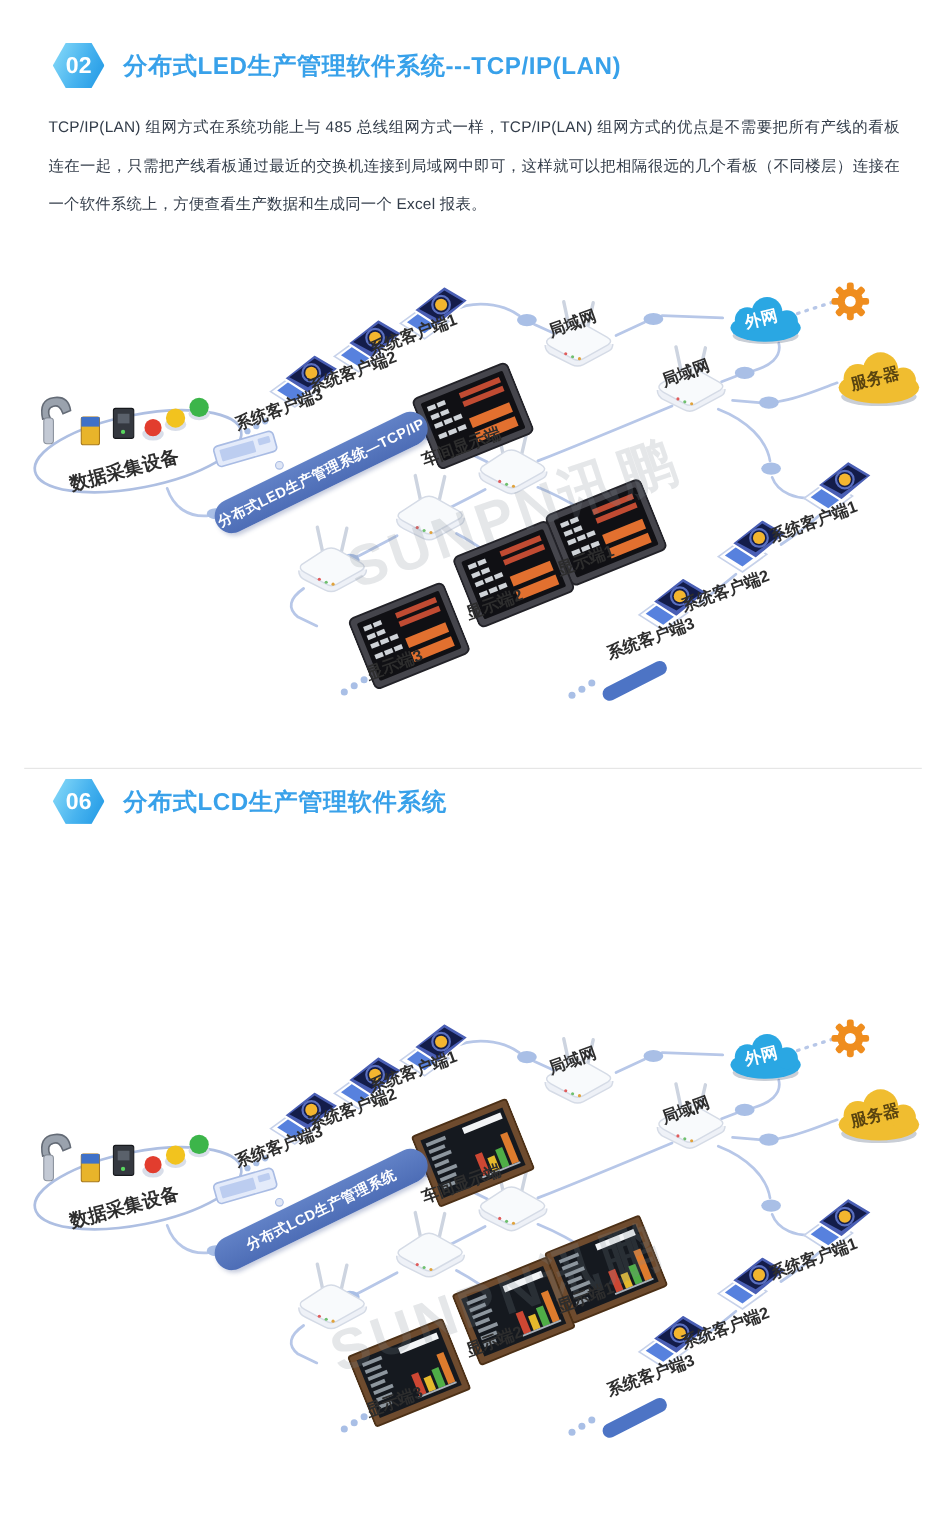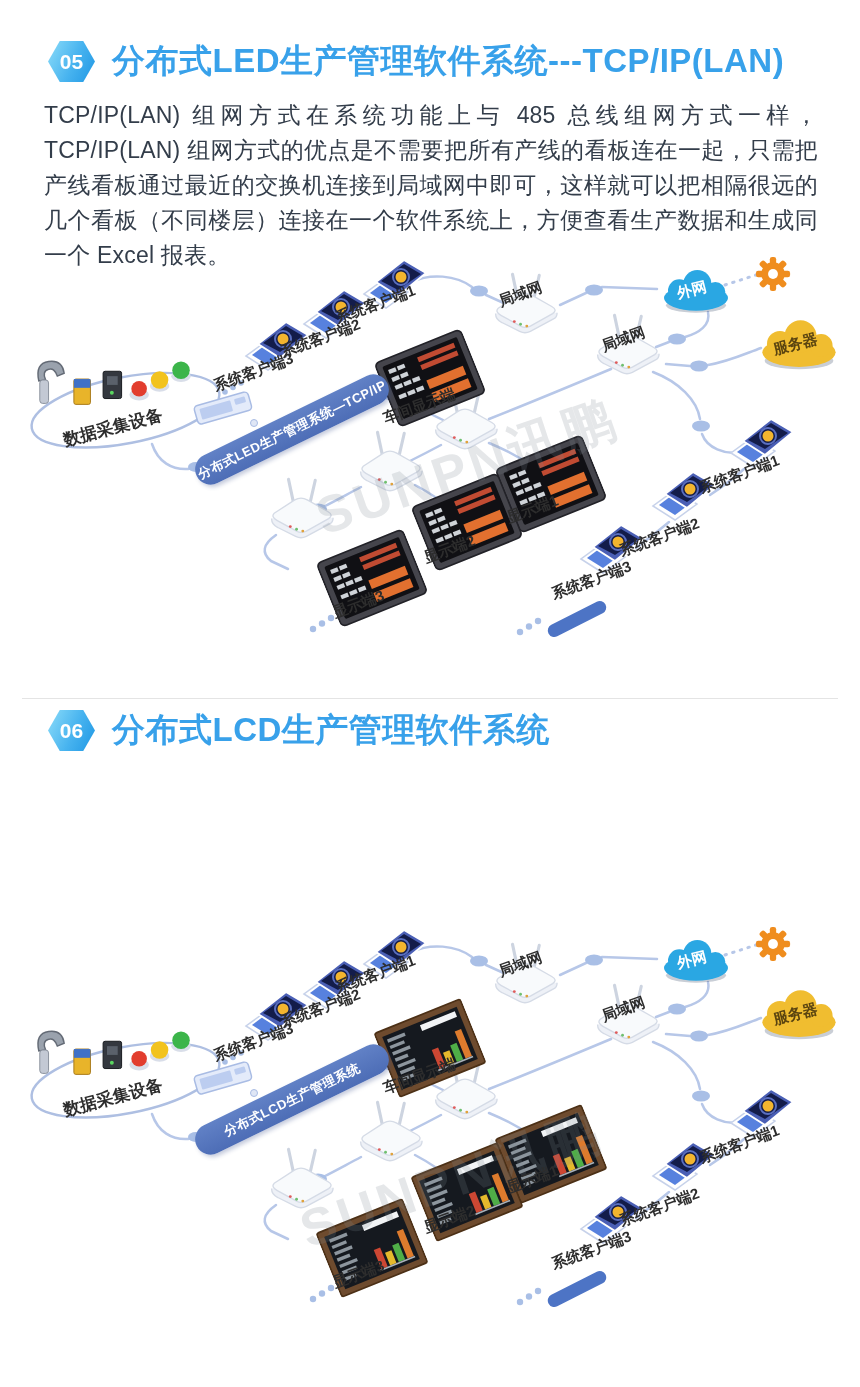--- a/index.html
+++ b/index.html
@@ -3,22 +3,22 @@
 <meta charset="utf-8">
 <style>
   html,body{margin:0;padding:0;background:#ffffff;}
   .page{position:relative;width:860px;height:1387px;background:#ffffff;overflow:hidden;
         font-family:"Liberation Sans","DejaVu Sans",sans-serif;}
   .sec-header{position:absolute;left:48px;display:flex;align-items:center;gap:17px;}
   .badge{width:47px;height:41px;flex:0 0 auto;
          clip-path:polygon(0 50%,25% 0,75% 0,100% 50%,75% 100%,25% 100%);
          background:linear-gradient(115deg,#8bdcf9 0%,#47b3ef 55%,#1f97e4 100%);
          color:#fff;font-size:21px;font-weight:bold;display:flex;align-items:center;justify-content:center;}
-  .sec-title{font-size:33px;font-weight:600;color:#38a1ea;letter-spacing:0.5px;white-space:nowrap;}
-  .para{position:absolute;left:44px;width:774px;font-size:23px;line-height:35px;
+  .sec-title{font-size:22px;font-weight:600;color:#38a1ea;letter-spacing:0.5px;white-space:nowrap;}
+  .para{position:absolute;left:44px;width:774px;font-size:14px;line-height:35px;
         color:#333d4a;text-align:justify;letter-spacing:0.2px;}
   .divider{position:absolute;left:22px;width:816px;height:1px;background:#e4e4e4;}
   .diagram{position:absolute;left:20px;width:820px;height:420px;}
   .diagram svg.art{position:absolute;left:0;top:0;width:820px;height:420px;}
   .iso-label{position:absolute;font-size:15px;font-weight:bold;color:#2d2d2d;
              white-space:nowrap;transform:rotate(-20deg);transform-origin:center;}
   .pill{position:absolute;width:212px;height:31px;border-radius:17px;
         background:linear-gradient(180deg,#6181c6,#4d6db6);
         color:#fff;font-size:13px;font-weight:bold;letter-spacing:0.5px;
         display:flex;align-items:center;justify-content:center;
@@ -202,21 +202,21 @@
           <circle class="dot" cx="509" cy="378.5" r="3.2"></circle>
           <circle class="dot" cx="518" cy="373" r="3.2"></circle>
       </g>
     </symbol>
   </defs>
 </svg>
 
 <div class="page">
 
   <div class="sec-header" style="top:39px;">
-    <div class="badge">05</div>
+    <div class="badge">02</div>
     <div class="sec-title">分布式LED生产管理软件系统---TCP/IP(LAN)</div>
   </div>
 
   <div class="para" style="top:98px;">TCP/IP(LAN) 组网方式在系统功能上与 485 总线组网方式一样，TCP/IP(LAN) 组网方式的优点是不需要把所有产线的看板连在一起，只需把产线看板通过最近的交换机连接到局域网中即可，这样就可以把相隔很远的几个看板（不同楼层）连接在一个软件系统上，方便查看生产数据和生成同一个 Excel 报表。</div>
 
   <div class="diagram" style="top:248px;">
     <svg class="art" viewBox="0 0 820 420">
       <use href="#sym-net" x="0" y="0" width="820" height="420"></use>
       <g transform="rotate(-22 410 130)">
           <use href="#sym-led-board" x="363" y="94" width="94" height="72"></use>

